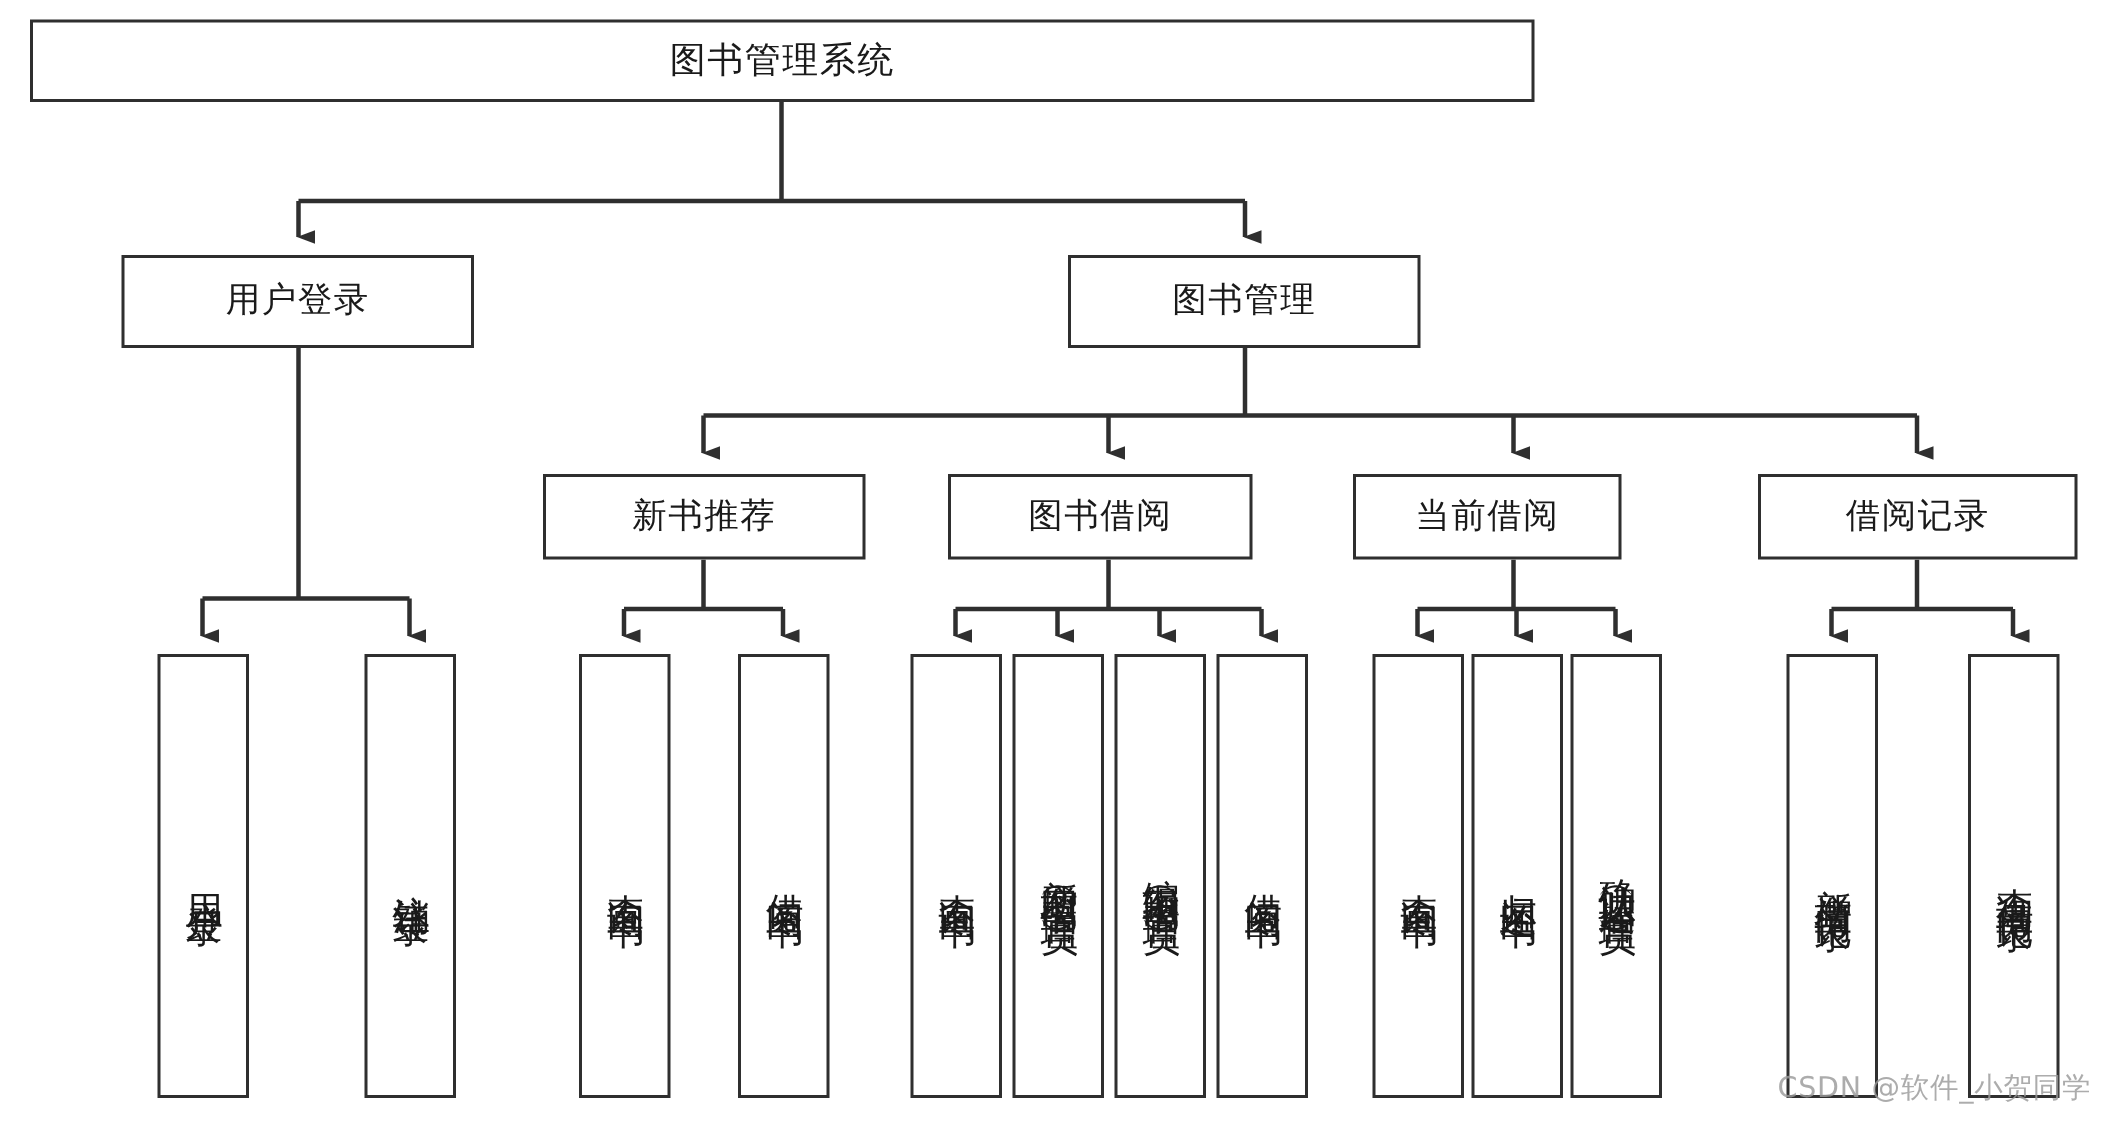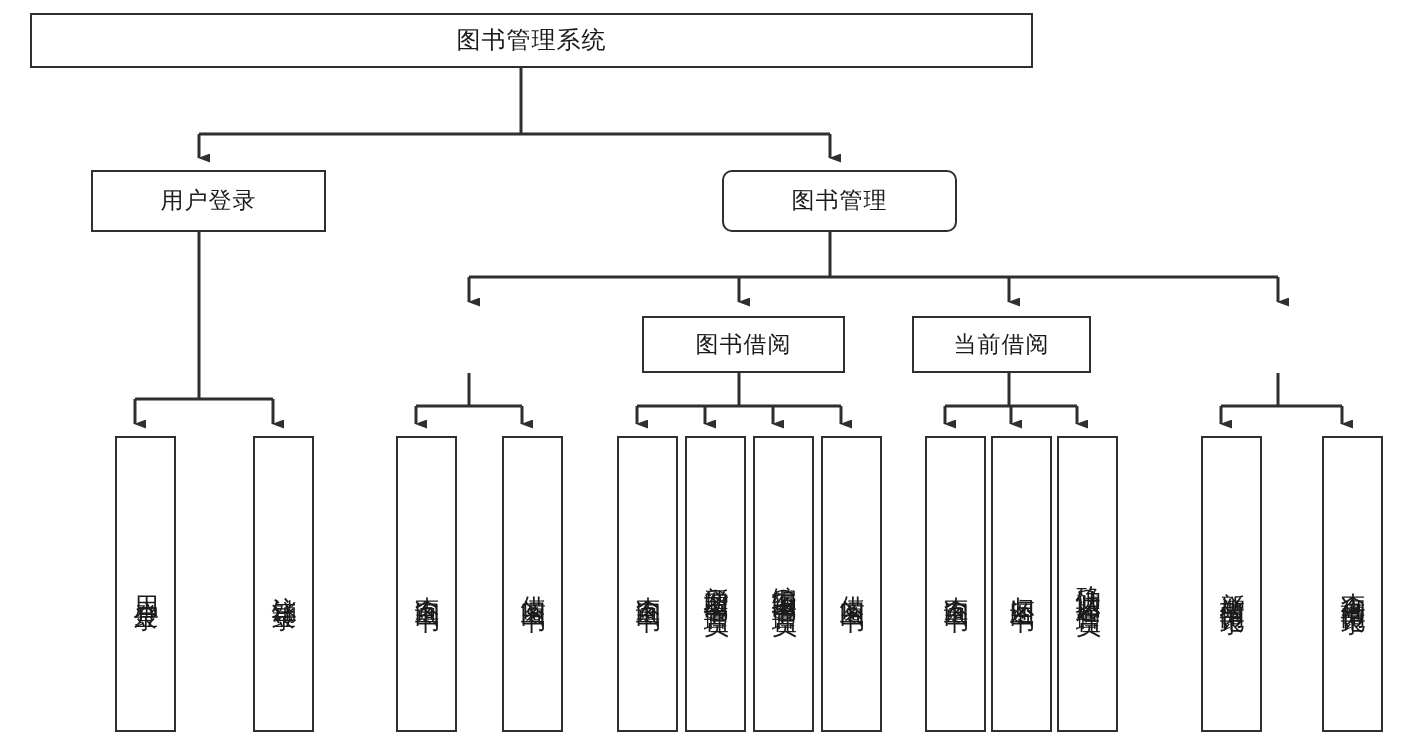--- a/index.html
+++ b/index.html
@@ -29,21 +29,20 @@
     position: absolute;
     box-sizing: border-box;
     background: #ffffff;
     border: 2.5px solid #2f2f2f;
     display: flex;
     align-items: center;
     justify-content: center;
     color: #1a1a1a;
     text-align: center;
     z-index: 2;
-    margin-left: 10px;
   }
   .node-h {
     font-size: 23px;
     letter-spacing: 1px;
     line-height: 1.2;
   }
   .node-root {
     font-size: 24px;
   }
   .node-v {
@@ -132,30 +131,36 @@
     </g>
   </svg>
 
   <div class="node node-h node-root" style="left:20px; top:13px; width:1003px; height:55px;">
     <span>图书管理系统</span>
   </div>
 
   <div class="node node-h" style="left:81px; top:170px; width:235px; height:62px;">
     <span>用户登录</span>
   </div>
-  <div class="node node-h" style="left:712px; top:170px; width:235px; height:62px;border-radius:10px;">
+  <div class="node node-h" style="left:712px; top:170px; width:235px; height:62px;">
     <span>图书管理</span>
   </div>
 
+  <div class="node node-h" style="left:362px; top:316px; width:215px; height:57px;">
+    <span>新书推荐</span>
+  </div>
   <div class="node node-h" style="left:632px; top:316px; width:203px; height:57px;">
     <span>图书借阅</span>
   </div>
   <div class="node node-h" style="left:902px; top:316px; width:179px; height:57px;">
     <span>当前借阅</span>
   </div>
+  <div class="node node-h" style="left:1172px; top:316px; width:213px; height:57px;">
+    <span>借阅记录</span>
+  </div>
 
   <div class="node node-v" style="left:105px; top:436px; width:61px; height:296px;">
     <span class="vlabel">用户登录</span>
   </div>
   <div class="node node-v" style="left:243px; top:436px; width:61px; height:296px;">
     <span class="vlabel">注销登录</span>
   </div>
 
   <div class="node node-v" style="left:386px; top:436px; width:61px; height:296px;">
     <span class="vlabel">查询图书</span>
@@ -187,14 +192,15 @@
     <span class="vlabel">确认归还（管理员）</span>
   </div>
 
   <div class="node node-v" style="left:1191px; top:436px; width:61px; height:296px;">
     <span class="vlabel">新增借阅记录</span>
   </div>
   <div class="node node-v" style="left:1312px; top:436px; width:61px; height:296px;">
     <span class="vlabel">查询借阅记录</span>
   </div>
 
+  <div class="watermark">CSDN @软件_小贺同学</div>
 
 </div>
 
 </body></html>

